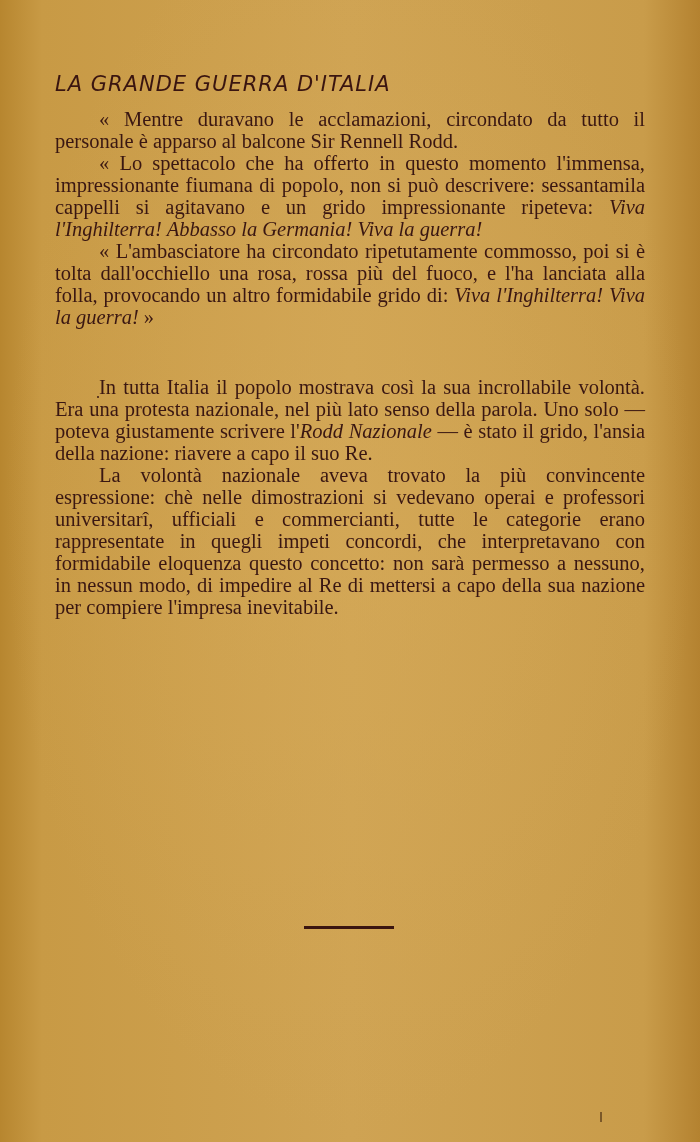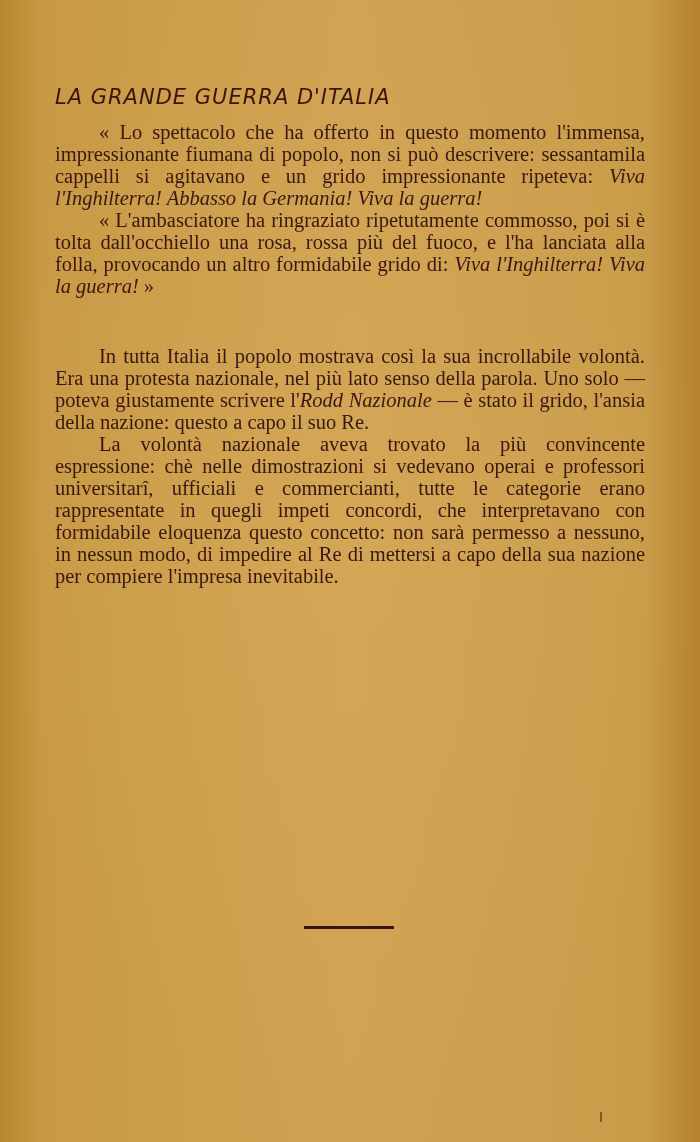--- a/index.html
+++ b/index.html
@@ -11,21 +11,21 @@
         radial-gradient(ellipse at 50% 45%, rgba(214,170,88,0.55) 0%, rgba(214,170,88,0) 70%),
         linear-gradient(90deg, #b7862f 0%, #c89a45 6%, #cfa353 50%, #c99c4a 92%, #b48230 100%);
       background-color: #c99b49;
       font-family: "DejaVu Serif", "Liberation Serif", serif;
       color: #3a1712;
       position: relative;
     }
     .page {
       position: absolute;
       left: 55px;
-      top: 85px;
+      top: 72px;
       width: 590px;
     }
     .running-head {
       font-family: "DejaVu Sans", "Liberation Sans", sans-serif;
       font-style: italic;
       font-size: 21px;
       letter-spacing: 1px;
       margin: 0 0 12px 0;
       color: #3a1510;
       font-weight: normal;
@@ -79,24 +79,25 @@
       color: #5a3a1a;
       letter-spacing: 3px;
     }
   </style>
 </head>
 <body>
 
 <div class="page">
   <h1 class="running-head">LA GRANDE GUERRA D'ITALIA</h1>
   <div id="body-text">
+    <p class="para"><span>« Mentre duravano le acclamazioni, circondato da tutto il personale è apparso al balcone Sir Rennell Rodd.</span></p>
     <p class="para"><span>« Lo spettacolo che ha offerto in questo momento l'immensa, impressionante fiumana di popolo, non si può descrivere: sessantamila cappelli si agitavano e un grido impressionante ripeteva: </span><em>Viva l'Inghilterra! Abbasso la Germania! Viva la guerra!</em></p>
-    <p class="para"><span>« L'ambasciatore ha ringraziato ripetutamente commosso, poi si è tolta dall'occhiello una rosa, rossa più del fuoco, e l'ha lanciata alla folla, provocando un altro formidabile grido di: </span><em>Viva l'Inghilterra! Viva la guerra!</em><span> »</span></p>
+    <p class="para"><span>« L'ambasciatore ha circondato ripetutamente commosso, poi si è tolta dall'occhiello una rosa, rossa più del fuoco, e l'ha lanciata alla folla, provocando un altro formidabile grido di: </span><em>Viva l'Inghilterra! Viva la guerra!</em><span> »</span></p>
     <div class="gap"></div>
-    <p class="para"><span>In tutta Italia il popolo mostrava così la sua incrollabile volontà. Era una protesta nazionale, nel più lato senso della parola. Uno solo — poteva giustamente scrivere l'</span><em>Rodd Nazionale</em><span> — è stato il grido, l'ansia della nazione: questo a capo il suo Re.</span></p>
+    <p class="para"><span>In tutta Italia il popolo mostrava così la sua incrollabile volontà. Era una protesta nazionale, nel più lato senso della parola. Uno solo — poteva giustamente scrivere l'</span><em>Rodd Nazionale</em><span> — è stato il grido, l'ansia della nazione: riavere a capo il suo Re.</span></p>
     <p class="para"><span>La volontà nazionale aveva trovato la più convincente espressione: chè nelle dimostrazioni si vedevano operai e professori universitarî, ufficiali e commercianti, tutte le categorie erano rappresentate in quegli impeti concordi, che interpretavano con formidabile eloquenza questo concetto: non sarà permesso a nessuno, in nessun modo, di impedire al Re di mettersi a capo della sua nazione per compiere l'impresa inevitabile.</span></p>
   </div>
 </div>
 
 <div class="dot"></div>
 <div class="end-rule"></div>
 <div class="page-mark"></div>
 <div class="speck-bottom"></div>
 
 </body></html>

